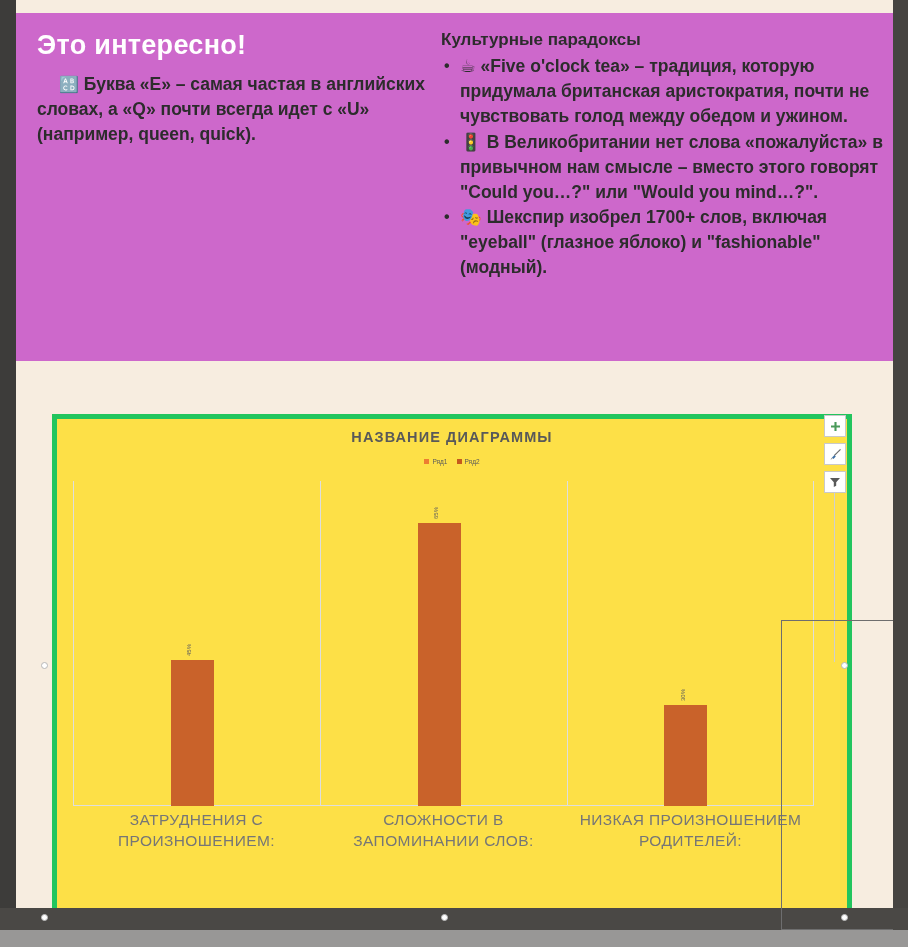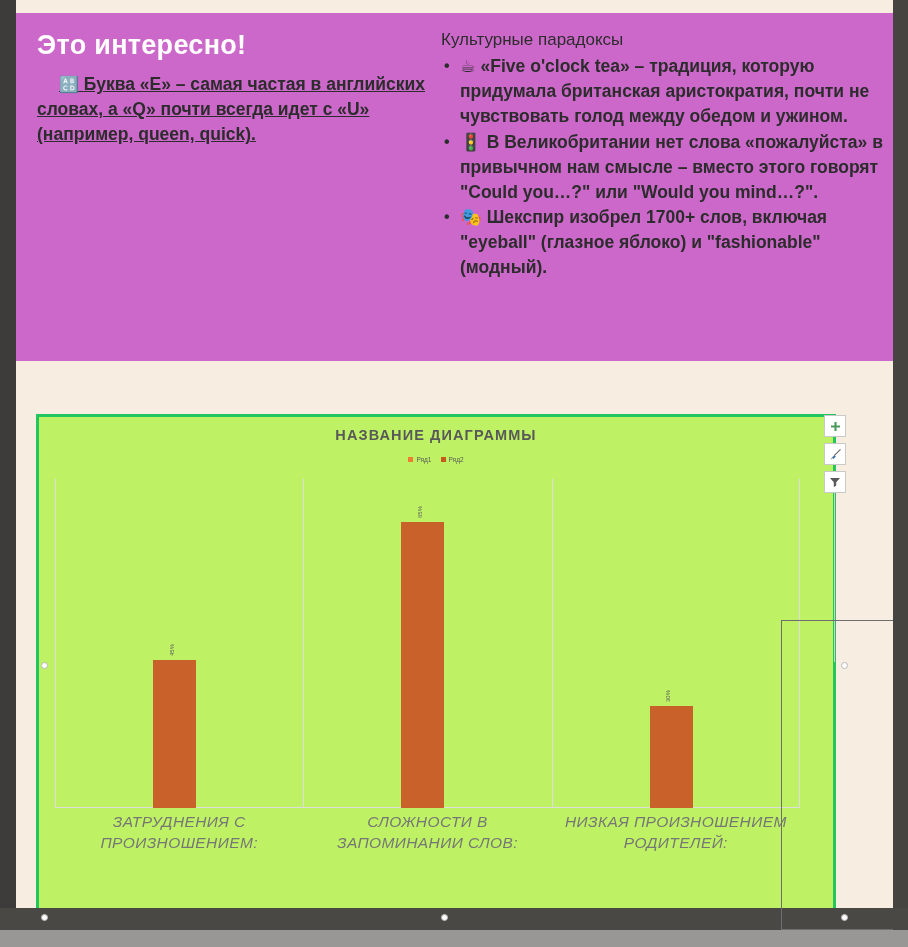--- a/index.html
+++ b/index.html
@@ -77,30 +77,29 @@
     margin-bottom: 11px;
   }
 
   .fact-para {
     color: #2c2c2c;
     font-size: 17.5px;
     font-weight: bold;
     line-height: 1.43;
     text-indent: 22px;
     margin-bottom: 1px;
-    text-decoration: underline;
   }
   .fact-para .emo { font-size: 16px; }
 
   #paradox-heading {
     color: #2c2c2c;
     font-size: 17px;
     line-height: 1.35;
     margin-bottom: 2px;
-    font-weight: normal;
+    font-weight: bold;
   }
   ul.paradox-list {
     list-style: none;
     margin: 0; padding: 0;
   }
   ul.paradox-list > li {
     position: relative;
     color: #2c2c2c;
     font-size: 17.5px;
     font-weight: bold;
@@ -112,24 +111,24 @@
     position: absolute;
     left: 3px; top: 0;
     font-size: 16px;
     line-height: 1.44;
   }
   .emo { font-family: "DejaVu Sans", sans-serif; }
 
   
   #chart-object {
     position: absolute;
-    left: 20px; top: 414px;
+    left: 36px; top: 414px;
     width: 800px; height: 503px;
-    background: #bef264;
-    border: 3px solid #22c55e;
+    background: #fde047;
+    border: 5px solid #22c55e;
   }
 
   
   .sel-handle {
     position: absolute;
     width: 7px; height: 7px;
     background: #ffffff;
     border: 1px solid #b8b8b8;
     border-radius: 50%;
     z-index: 40;
@@ -208,21 +207,20 @@
     display: flex;
   }
   .cat-cell {
     flex: 1;
     text-align: center;
     color: #767676;
     font-size: 15.5px;
     line-height: 1.38;
     letter-spacing: .4px;
     padding-top: 3px;
-    font-style: italic;
   }
 
   
   #chart-buttons {
     position: absolute;
     left: 808px; top: 415px;
     width: 22px;
     display: flex;
     flex-direction: column;
     gap: 6px;

